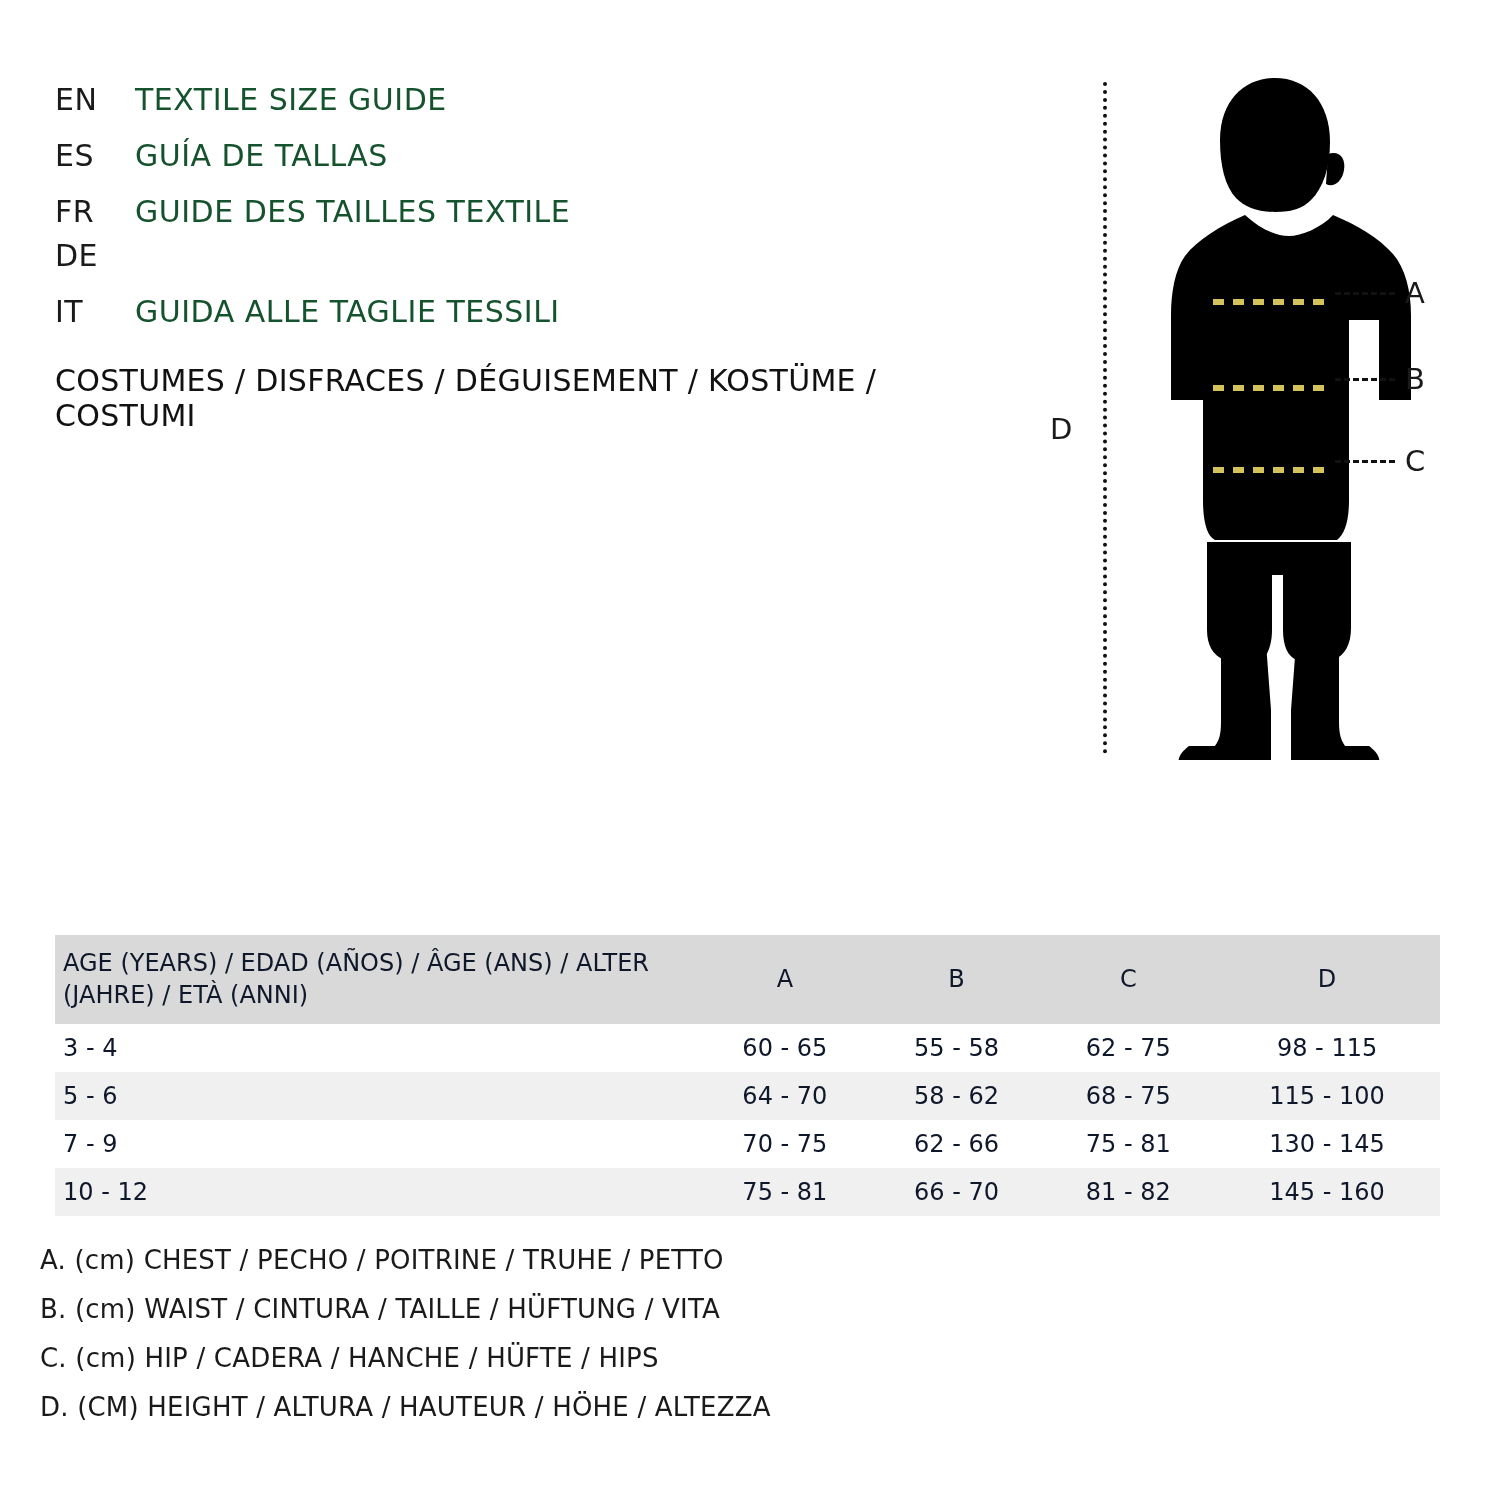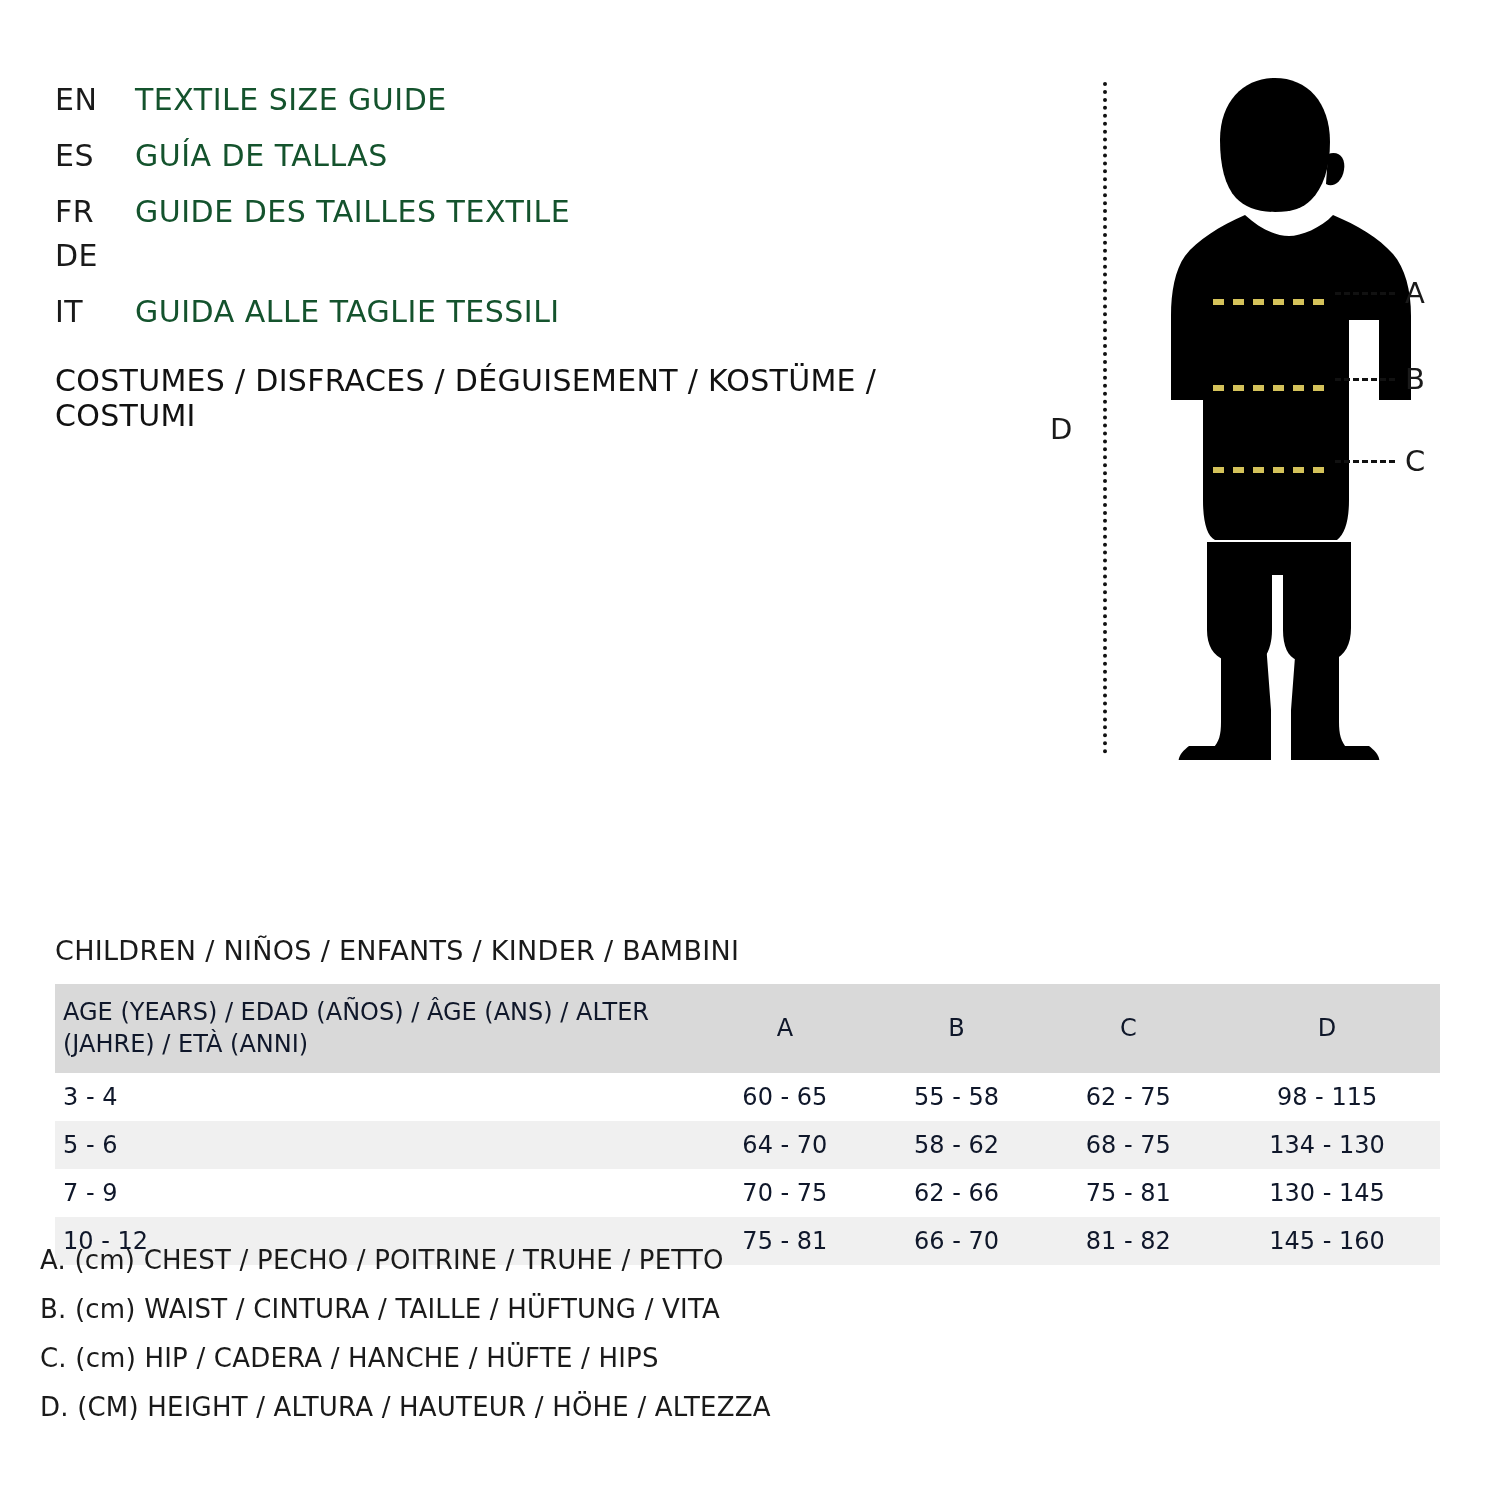--- a/index.html
+++ b/index.html
@@ -220,21 +220,20 @@
   <div class="lead-line" style="left: 305px; top: 232px; width: 60px;"></div>
   <div class="lead-line" style="left: 305px; top: 318px; width: 60px;"></div>
   <div class="lead-line" style="left: 305px; top: 400px; width: 60px;"></div>
 
   <div class="abc-label" style="left: 375px; top: 216px;">A</div>
   <div class="abc-label" style="left: 375px; top: 302px;">B</div>
   <div class="abc-label" style="left: 375px; top: 384px;">C</div>
 </div>
 
 <div class="table-section">
-  <div class="children-title">CHILDREN / NIÑOS / ENFANTS / KINDER / BAMBINI</div>
 
   <table class="sizes">
     <thead>
       <tr>
         <th class="first">AGE (YEARS) / EDAD (AÑOS) / ÂGE (ANS) / ALTER (JAHRE) / ETÀ (ANNI)</th>
         <th>A</th>
         <th>B</th>
         <th>C</th>
         <th>D</th>
       </tr>
@@ -245,21 +244,21 @@
         <td>60 - 65</td>
         <td>55 - 58</td>
         <td>62 - 75</td>
         <td>98 - 115</td>
       </tr>
       <tr class="even">
         <td class="first">5 - 6</td>
         <td>64 - 70</td>
         <td>58 - 62</td>
         <td>68 - 75</td>
-        <td>134 - 130</td>
+        <td>115 - 100</td>
       </tr>
       <tr class="odd">
         <td class="first">7 - 9</td>
         <td>70 - 75</td>
         <td>62 - 66</td>
         <td>75 - 81</td>
         <td>130 - 145</td>
       </tr>
       <tr class="even">
         <td class="first">10 - 12</td>

